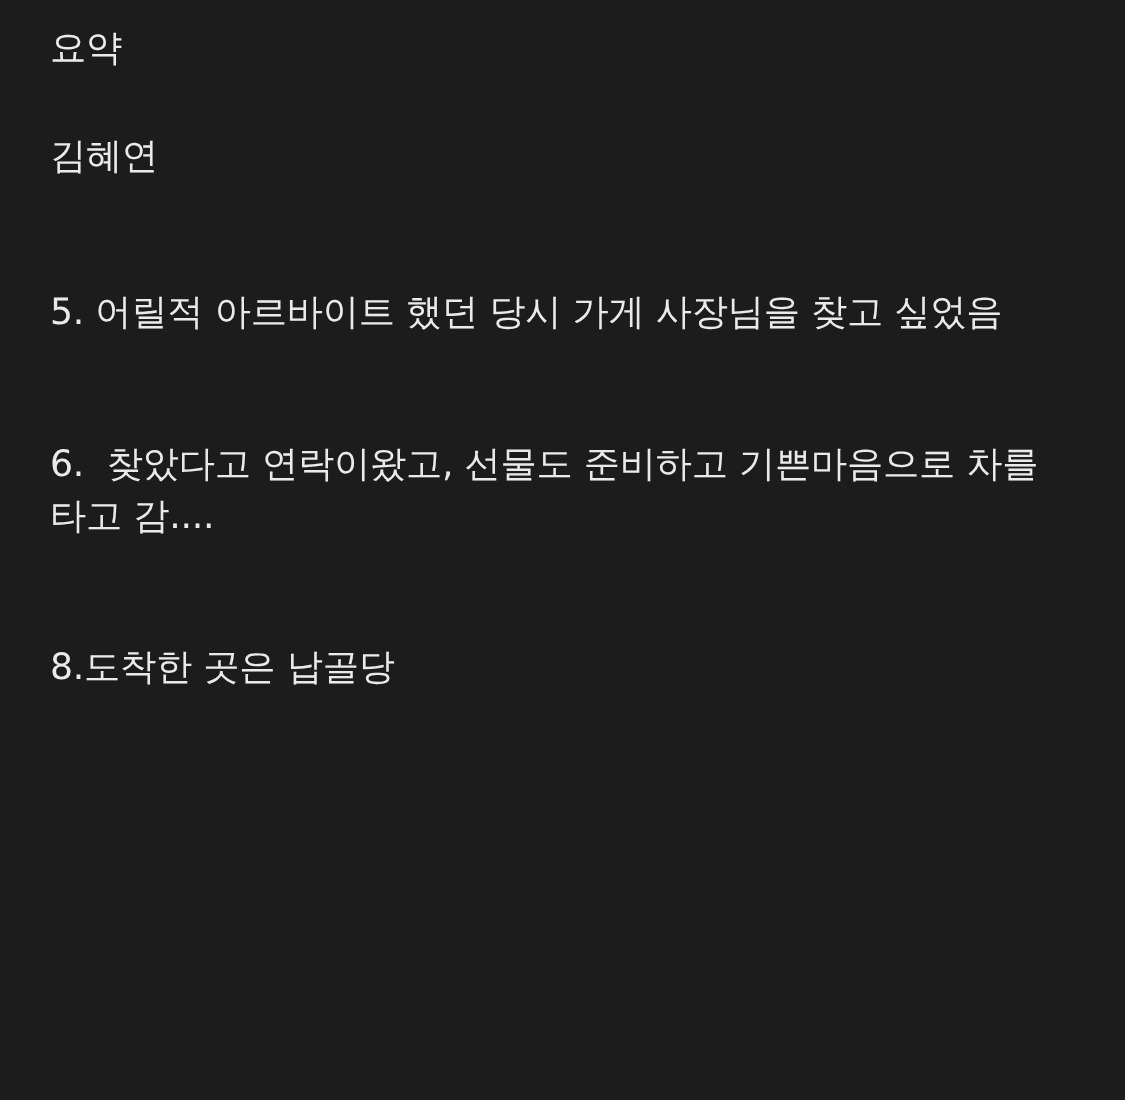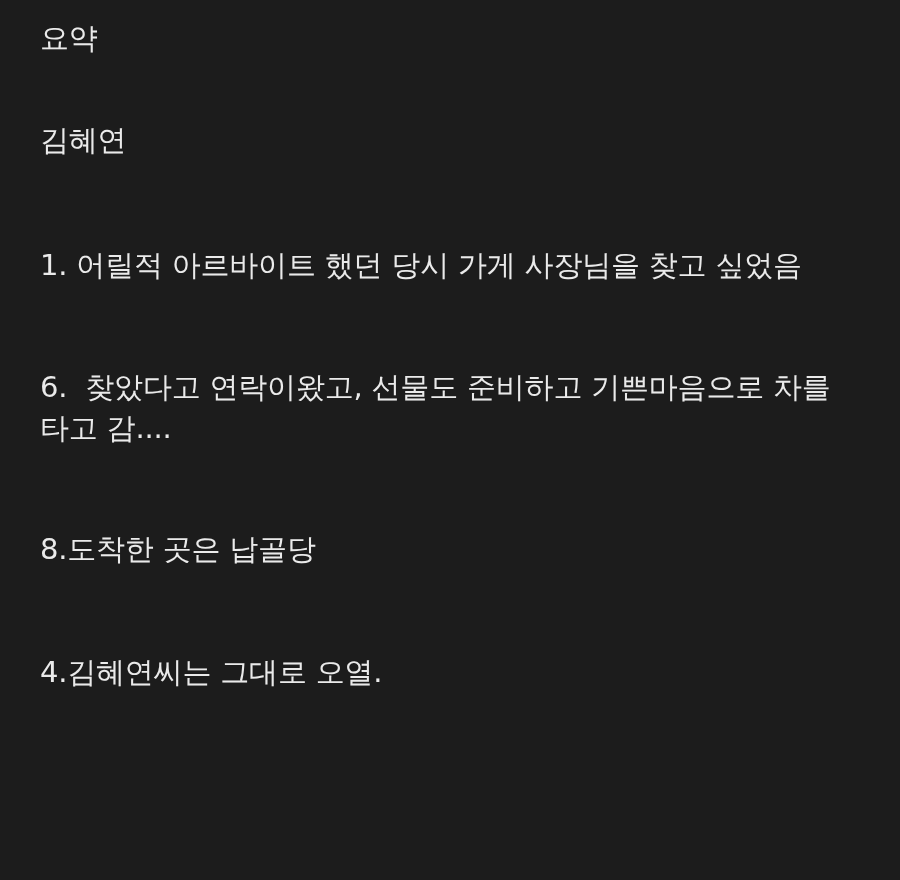--- a/index.html
+++ b/index.html
@@ -24,36 +24,35 @@
   .block {
     font-size: 29px;
     line-height: 1.42;
     letter-spacing: -0.2px;
     color: #eaeaea;
     font-weight: 400;
     white-space: pre-wrap;
     word-break: keep-all;
   }
   .gap-title { margin: 0 0 0 0; }
-  .gap-author { margin: 61px 0 0 0; }
+  .gap-author { margin: 45px 0 0 0; }
   .gap-item-1 { margin: 84px 0 0 0; }
   .gap-item-2 { margin: 80px 0 0 0; }
   .gap-item-3 { margin: 80px 0 0 0; }
   .gap-item-4 { margin: 82px 0 0 0; }
 </style>
 </head>
 <body>
 
 <div class="page">
 
   <div class="block gap-title">요약</div>
 
   <div class="block gap-author">김혜연</div>
 
-  <div class="block gap-item-1">1. 어릴적 아르바이트 했던 당시 가게 사장님을 찾고 싶었음</div>
+  <div class="block gap-item-1">5. 어릴적 아르바이트 했던 당시 가게 사장님을 찾고 싶었음</div>
 
   <div class="block gap-item-2">6.  찾았다고 연락이왔고, 선물도 준비하고 기쁜마음으로 차를 타고 감....</div>
 
   <div class="block gap-item-3">8.도착한 곳은 납골당</div>
 
-  <div class="block gap-item-4">4.김혜연씨는 그대로 오열.</div>
 
 </div>
 
 </body></html>

